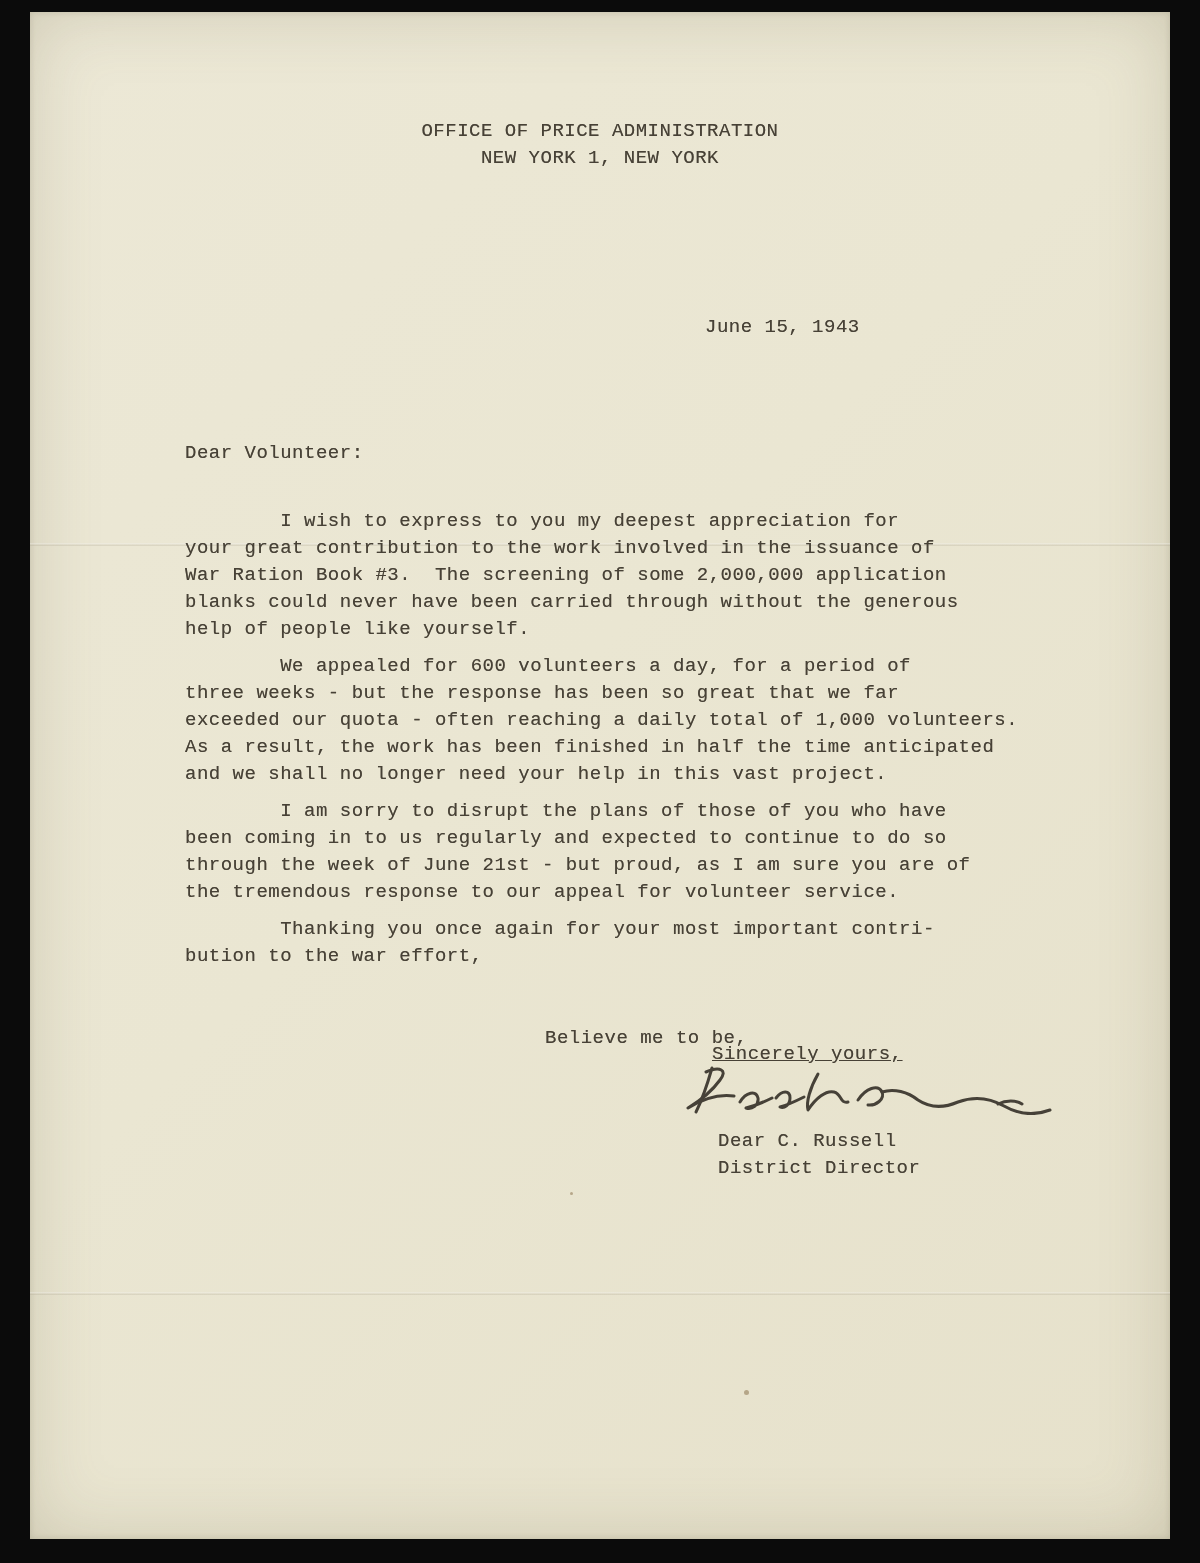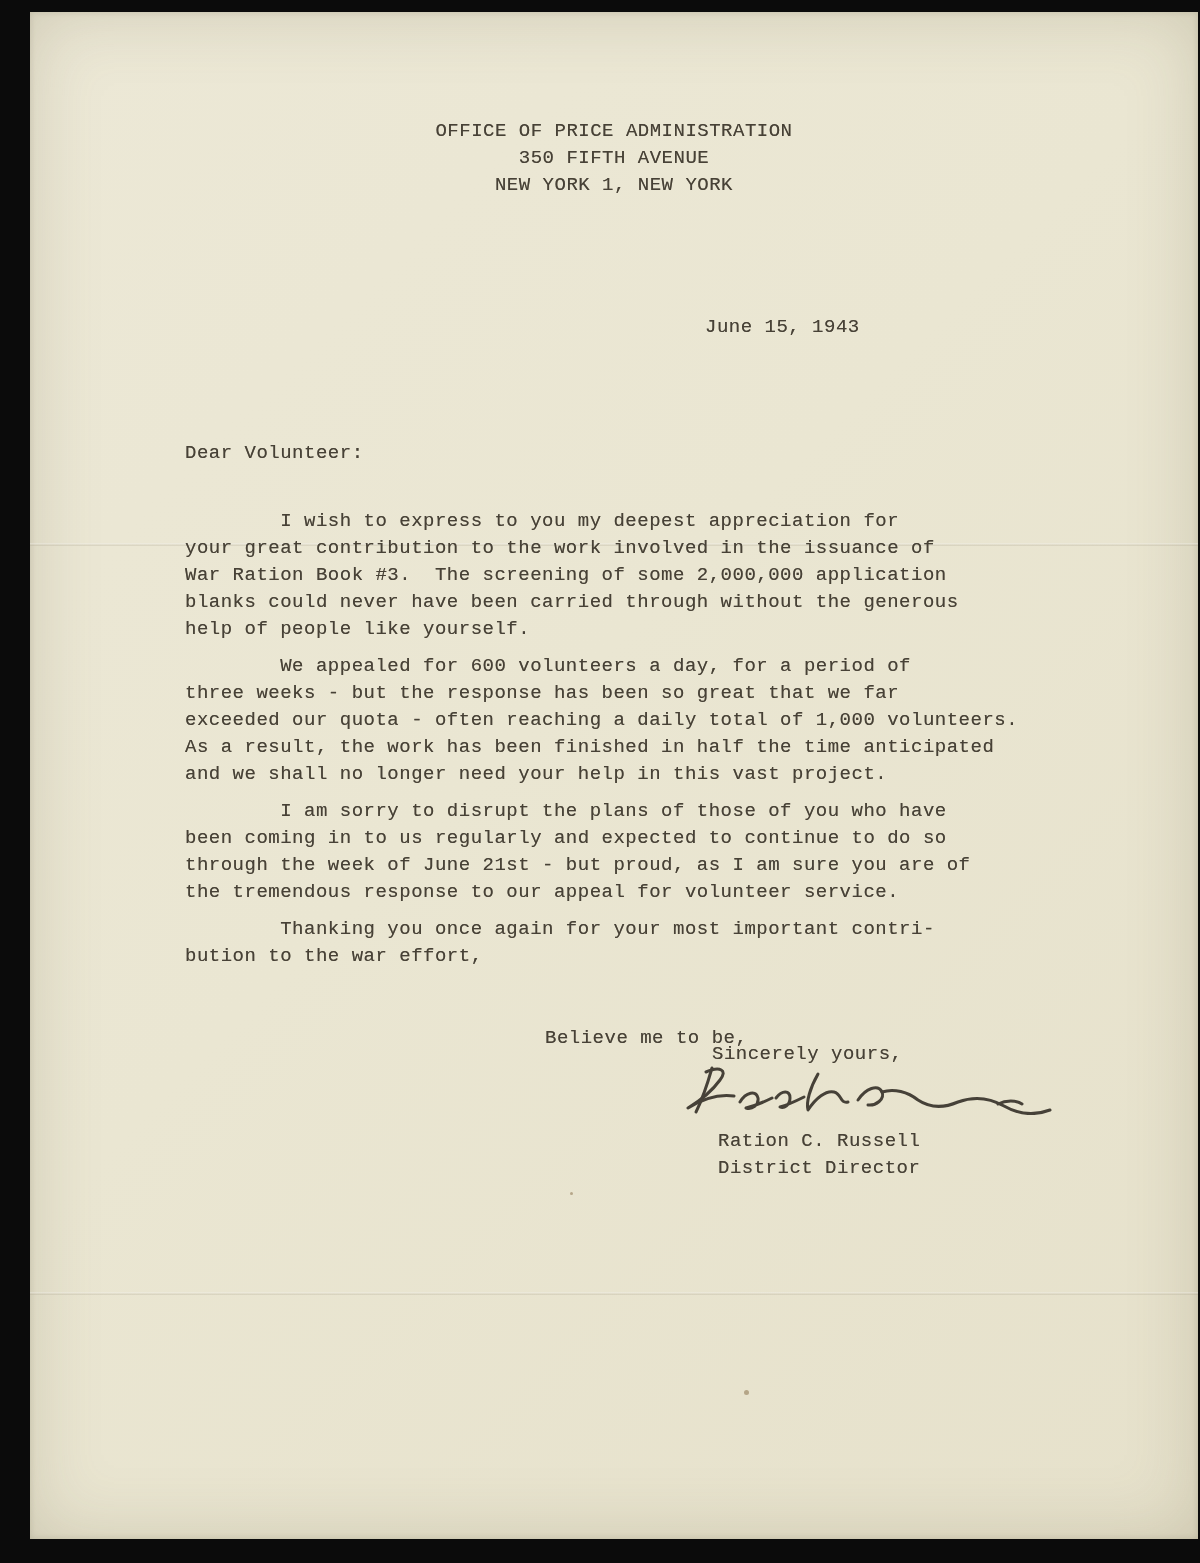--- a/index.html
+++ b/index.html
@@ -18,21 +18,20 @@
     background: #0b0b0b;
   }
   .paper {
     position: absolute;
     left: 30px;
     top: 12px;
     width: 1140px;
     height: 1527px;
     background: linear-gradient(135deg, #ece8d6 0%, #eae6d2 45%, #e6e1cb 100%);
     box-shadow: inset 0 0 70px rgba(110, 98, 70, 0.22), inset 0 0 6px rgba(80, 70, 50, 0.18);
-    padding-left: 28px;
   }
   .crease {
     position: absolute;
     left: 0;
     width: 100%;
     height: 3px;
     background: linear-gradient(to bottom, rgba(255,255,255,0.35), rgba(120,108,80,0.18));
     pointer-events: none;
   }
   .crease.c1 { top: 531px; }
@@ -76,20 +75,21 @@
   .believe-line {
     position: absolute;
     top: 973px;
     left: 515px;
     margin-top: 40px;
   }
   .closing-line {
     position: absolute;
     top: 1029px;
     left: 682px;
+    text-decoration: underline;
   }
   .signature-wrap {
     position: absolute;
     top: 1046px;
     left: 638px;
     width: 410px;
     height: 78px;
   }
   .signer-name {
     position: absolute;
@@ -112,21 +112,20 @@
 <body>
 
 <div class="scan-frame">
   <div class="paper">
 
     <div class="crease c1"></div>
     <div class="crease c2"></div>
 
     <div class="letterhead typewriter">
       <div>OFFICE OF PRICE ADMINISTRATION</div>
-      <div>350 FIFTH AVENUE</div>
       <div>NEW YORK 1, NEW YORK</div>
     </div>
 
     <div class="date-line typewriter">June 15, 1943</div>
 
     <div class="salutation typewriter">Dear Volunteer:</div>
 
     <div class="letter-body typewriter">
       <p>        I wish to express to you my deepest appreciation for
 your great contribution to the work involved in the issuance of
@@ -158,20 +157,20 @@
           <path d="M72 44 C 78 34, 88 32, 90 40 C 91 47, 84 52, 78 50 C 86 48, 96 44, 104 40"></path>
           <path d="M108 40 C 114 32, 122 32, 122 40 C 122 47, 116 51, 112 49 C 120 47, 128 43, 136 39"></path>
           <path d="M150 16 C 142 30, 138 44, 140 52 C 148 40, 158 32, 166 34 C 174 36, 172 46, 180 44"></path>
           <path d="M190 42 C 198 30, 210 26, 214 34 C 217 41, 208 48, 200 47"></path>
           <path d="M214 34 C 226 30, 240 34, 250 42 C 262 50, 276 50, 290 44 C 306 38, 322 40, 336 48 C 350 56, 366 58, 382 52"></path>
           <path d="M330 46 C 338 42, 348 42, 354 46"></path>
         </g>
       </svg>
     </div>
 
-    <div class="signer-name typewriter">Ration C. Russell</div>
+    <div class="signer-name typewriter">Dear C. Russell</div>
     <div class="signer-title typewriter">District Director</div>
 
     <div class="speck" style="left: 714px; top: 1378px; width: 5px; height: 5px;"></div>
     <div class="speck" style="left: 540px; top: 1180px; width: 3px; height: 3px;"></div>
 
   </div>
 </div>
 
 </body></html>

